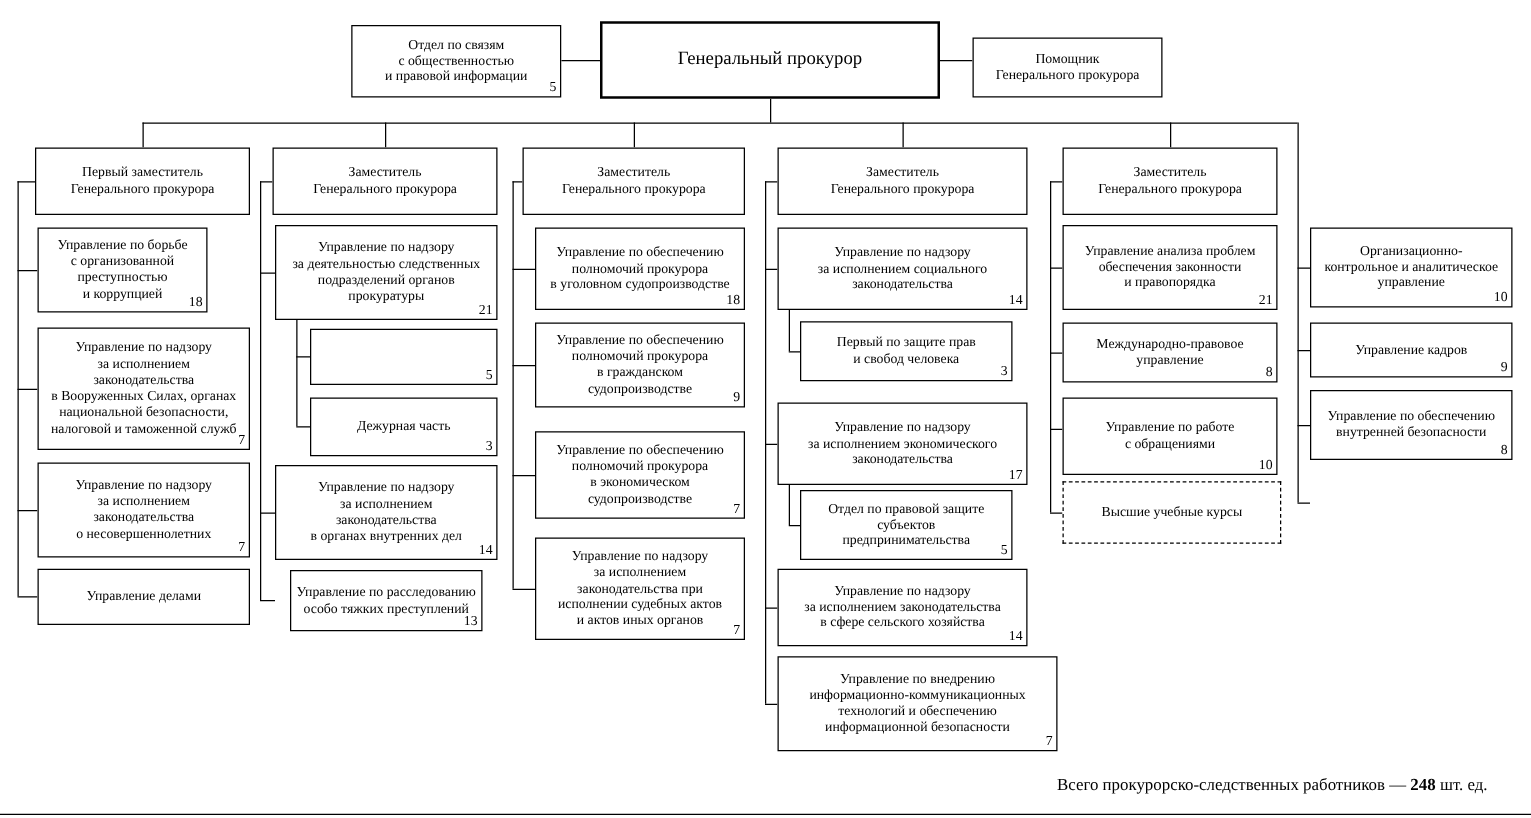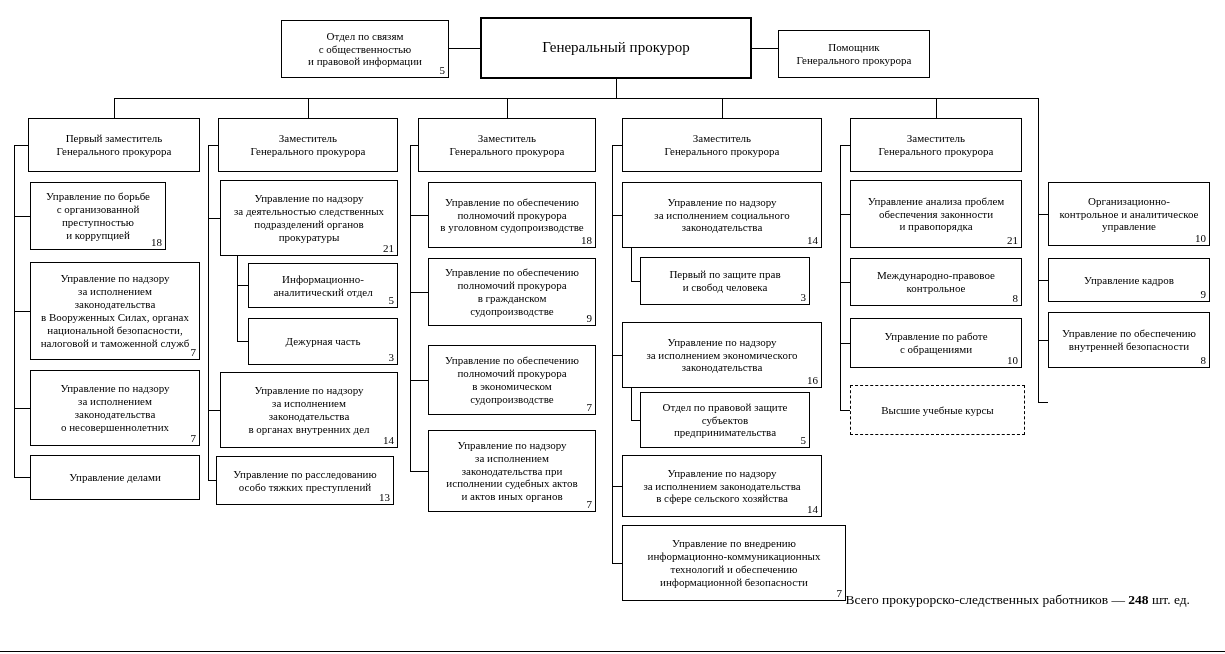--- a/index.html
+++ b/index.html
@@ -9,21 +9,21 @@
   .box { position:absolute; border:1px solid #000; background:#fff; display:flex;
          align-items:center; justify-content:center; text-align:center;
          font-size:11px; line-height:1.18; padding:2px 3px; }
   .box .lbl { white-space:pre-line; width:100%; }
   .box .num { position:absolute; right:3px; bottom:0; font-size:11px; line-height:1.15; }
   .box.dashed { border-style:dashed; }
   .box.main { border-width:2px; font-size:15px; }
   .hline, .vline { position:absolute; background:#000; }
   .hline { height:1px; }
   .vline { width:1px; }
-  .footer-note { position:absolute; left:640px; top:592px; width:550px; text-align:right; font-size:13.5px; }
+  .footer-note { position:absolute; left:640px; top:620px; width:550px; text-align:right; font-size:13.5px; }
   .footer-note b { font-weight:bold; }
 </style>
 </head>
 <body>
 
 <div class="canvas">
 
   <div class="hline" style="left:449px;top:48px;width:31px"></div>
   <div class="hline" style="left:752px;top:48px;width:26px"></div>
   <div class="vline" style="left:616px;top:79px;height:19px"></div>
@@ -133,36 +133,34 @@
 Генерального прокурора</div>
   </div>
   <div class="box" style="left:220px;top:180px;width:178px;height:76px">
     <div class="lbl">Управление по надзору
 за деятельностью следственных
 подразделений органов
 прокуратуры</div>
     <div class="num">21</div>
   </div>
   <div class="box" style="left:248px;top:263px;width:150px;height:45px">
-    <div class="lbl">Информационно-
-аналитический отдел</div>
     <div class="num">5</div>
   </div>
   <div class="box" style="left:248px;top:318px;width:150px;height:47px">
     <div class="lbl">Дежурная часть</div>
     <div class="num">3</div>
   </div>
   <div class="box" style="left:220px;top:372px;width:178px;height:76px">
     <div class="lbl">Управление по надзору
 за исполнением
 законодательства
 в органах внутренних дел</div>
     <div class="num">14</div>
   </div>
-  <div class="box" style="left:216px;top:456px;width:178px;height:49px">
+  <div class="box" style="left:232px;top:456px;width:154px;height:49px">
     <div class="lbl">Управление по расследованию
 особо тяжких преступлений</div>
     <div class="num">13</div>
   </div>
 
   <div class="box" style="left:418px;top:118px;width:178px;height:54px">
     <div class="lbl">Заместитель
 Генерального прокурора</div>
   </div>
   <div class="box" style="left:428px;top:182px;width:168px;height:66px">
@@ -206,21 +204,21 @@
   </div>
   <div class="box" style="left:640px;top:257px;width:170px;height:48px">
     <div class="lbl">Первый по защите прав
 и свобод человека</div>
     <div class="num">3</div>
   </div>
   <div class="box" style="left:622px;top:322px;width:200px;height:66px">
     <div class="lbl">Управление по надзору
 за исполнением экономического
 законодательства</div>
-    <div class="num">16</div>
+    <div class="num">17</div>
   </div>
   <div class="box" style="left:640px;top:392px;width:170px;height:56px">
     <div class="lbl">Отдел по правовой защите
 субъектов
 предпринимательства</div>
     <div class="num">5</div>
   </div>
   <div class="box" style="left:622px;top:455px;width:200px;height:62px">
     <div class="lbl">Управление по надзору
 за исполнением законодательства
@@ -240,24 +238,24 @@
 Генерального прокурора</div>
   </div>
   <div class="box" style="left:850px;top:180px;width:172px;height:68px">
     <div class="lbl">Управление анализа проблем
 обеспечения законности
 и правопорядка</div>
     <div class="num">21</div>
   </div>
   <div class="box" style="left:850px;top:258px;width:172px;height:48px">
     <div class="lbl">Международно-правовое
-контрольное</div>
+управление</div>
     <div class="num">8</div>
   </div>
-  <div class="box" style="left:850px;top:318px;width:172px;height:50px">
+  <div class="box" style="left:850px;top:318px;width:172px;height:62px">
     <div class="lbl">Управление по работе
 с обращениями</div>
     <div class="num">10</div>
   </div>
   <div class="box dashed" style="left:850px;top:385px;width:175px;height:50px">
     <div class="lbl">Высшие учебные курсы</div>
   </div>
 
   <div class="box" style="left:1048px;top:182px;width:162px;height:64px">
     <div class="lbl">Организационно-

